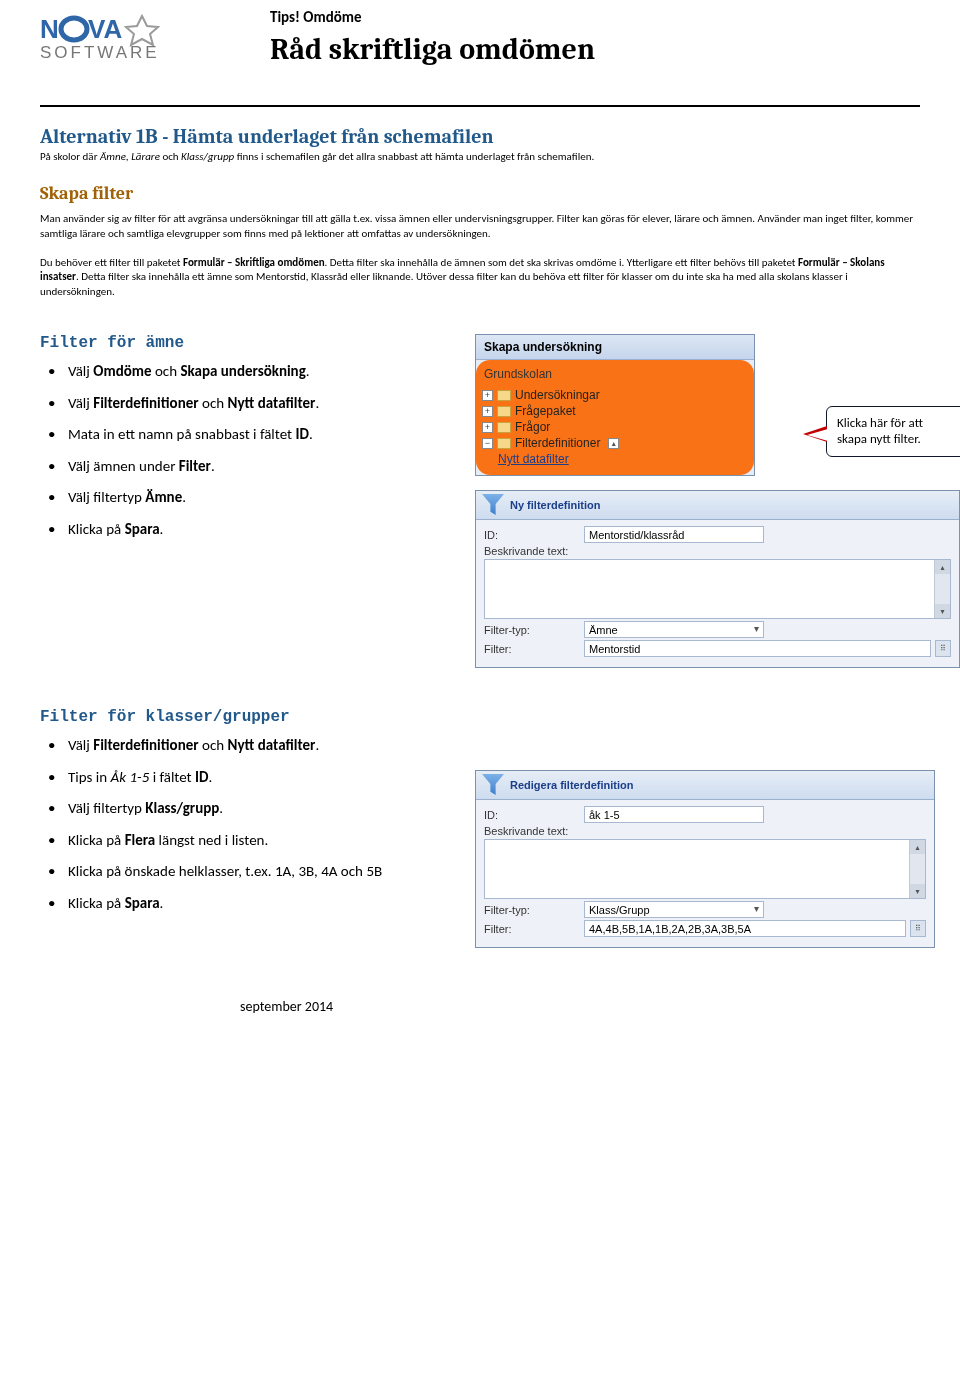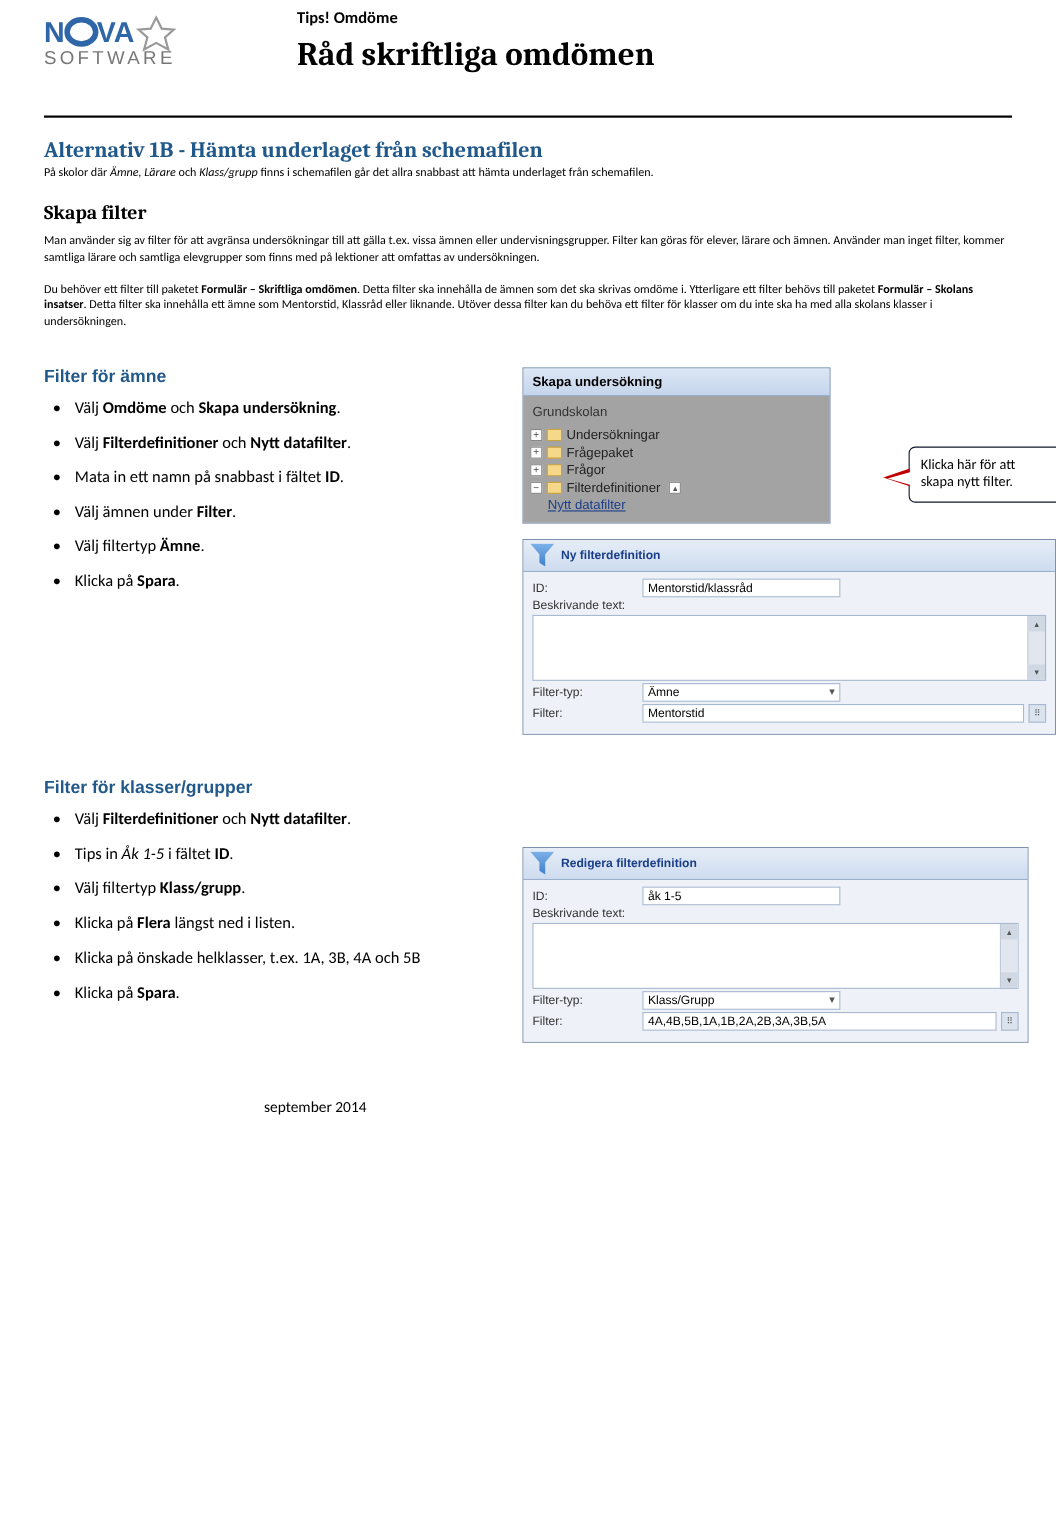--- a/index.html
+++ b/index.html
@@ -43,27 +43,27 @@
   }
   .section-h1 {
     font-family: Cambria, Georgia, serif;
     color: #22598b;
     font-size: 20px;
     font-weight: bold;
     margin: 0 0 2px 0;
   }
   .section-h2 {
     font-family: Cambria, Georgia, serif;
-    color: #000000;
+    color: #a16207;
     font-size: 18px;
     font-weight: bold;
     margin: 18px 0 8px 0;
   }
   .section-h3 {
-    font-family: Liberation Sans, sans-serif;
+    font-family: Liberation Mono, monospace;
     color: #22598b;
     font-size: 16px;
     font-weight: bold;
     margin: 0 0 10px 0;
   }
   .para {
     font-size: 11px;
     line-height: 1.35;
     margin: 0 0 14px 0;
   }
@@ -111,22 +111,23 @@
     font-family: Tahoma, Arial, sans-serif;
   }
   .shot-tree .titlebar {
     background: linear-gradient(#dde7f5, #c5d5ec);
     border-bottom: 1px solid #9ab0cc;
     padding: 5px 8px;
     font-weight: bold;
     color: #000;
   }
   .shot-tree .body {
-    background: #a3a3a3;
+    background: #f97316;
     padding: 4px 6px 8px 6px;
+    border-radius: 14px;
   }
   .shot-tree .body-top {
     font-size: 12px;
     padding: 3px 2px 6px 2px;
     color: #333;
   }
   .tree-row {
     display: flex;
     align-items: center;
     gap: 4px;

